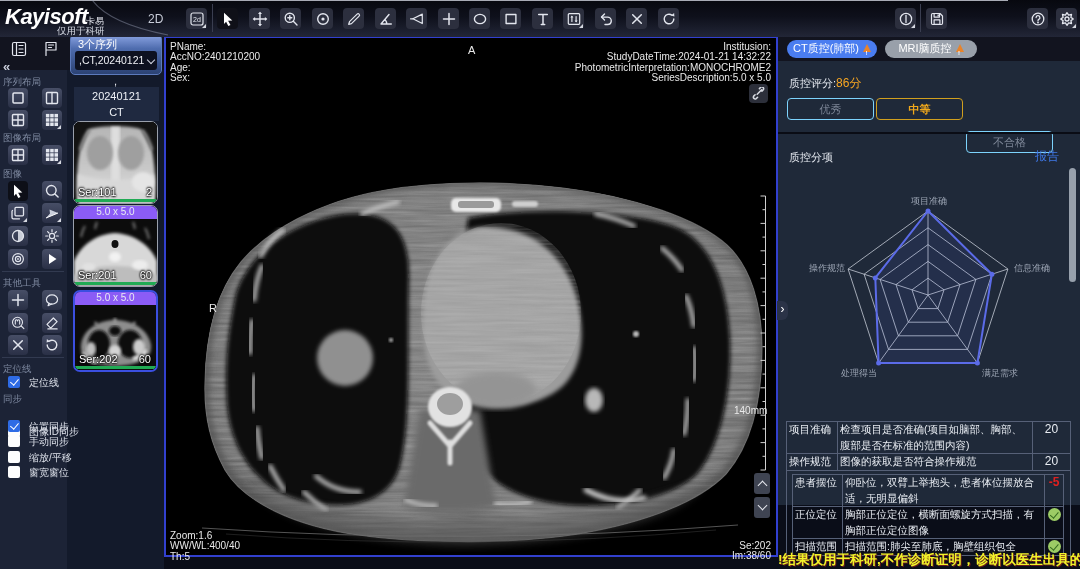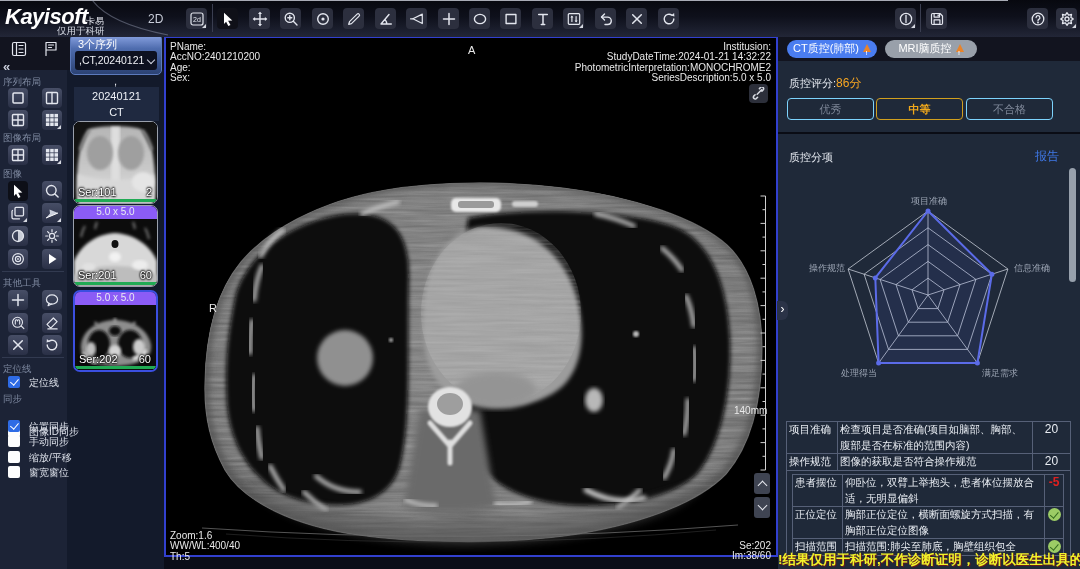--- a/index.html
+++ b/index.html
@@ -34,21 +34,21 @@
 .thlabel{width:100%;background:#8b5cf6;color:#e8ebf2;font-size:10px;text-align:center;height:13px;line-height:12px;}
 .thimg{position:relative;width:100%;background:#000;overflow:hidden;}
 .thfoot{position:absolute;left:0;bottom:4px;width:100%;height:13px;color:#fff;font-size:11px;text-shadow:0 0 2px #000,0 1px 2px #000,0 -1px 2px #000;}
 .greenbar{position:absolute;left:0;bottom:1px;width:100%;height:3px;background:#21aa54;}
 #viewer{position:absolute;left:164px;top:36px;width:614px;height:521px;background:#000;border:2px solid #3240cf;z-index:5;}
 .ovl{position:absolute;color:#e9e9e9;font-size:10px;line-height:10.4px;z-index:5;}
 .scrbtn{position:absolute;right:6px;width:16px;height:21px;background:#3f4452;border-radius:3px;z-index:6;}
 .scrbtn:after{content:"";position:absolute;left:4.5px;width:6px;height:6px;border:solid #e8eaf0;border-width:0 1.6px 1.6px 0;}
 #sup:after{top:9px;transform:rotate(-135deg);}
 #sdn:after{top:5px;transform:rotate(45deg);}
-#rightpanel{position:absolute;left:778px;top:37px;width:302px;height:532px;background:#1f2939;z-index:10;}
+#rightpanel{position:absolute;left:778px;top:37px;width:302px;height:468px;background:#1f2939;z-index:10;}
 #rtabs{position:absolute;left:0;top:0;width:302px;height:24px;background:#12141f;}
 .pill{position:absolute;top:3px;height:18px;border-radius:9px;color:#fff;font-size:11px;line-height:17px;text-align:center;}
 .warn{display:inline-block;width:0;height:0;border-left:4.5px solid transparent;border-right:4.5px solid transparent;border-bottom:8px solid #e8832a;position:relative;margin-left:4px;vertical-align:0.5px;}
 .warn:after{content:"!";position:absolute;left:-1.5px;top:1px;font-size:6px;color:#fff;font-weight:bold;}
 .btn3{position:absolute;top:61px;height:22px;border:1px solid #7dd3fc;border-radius:4px;color:#7e8798;font-size:11px;line-height:20px;text-align:center;}
 .btn3.sel{border-color:#d19f1e;color:#f0a81c;font-weight:bold;}
 #divider{position:absolute;left:0;top:95px;width:302px;height:2px;background:#0a0c15;}
 #qcitems{position:absolute;left:0;top:97px;width:302px;height:435px;}
 #reportlink{position:absolute;left:257px;top:14px;color:#3f78e8;font-size:12px;}
 #sbar{position:absolute;left:291px;top:34px;width:7px;height:114px;background:#97a0ac;border-radius:4px;}
@@ -655,21 +655,21 @@
   <div class="scrbtn" id="sup" style="top:435px;"></div>
   <div class="scrbtn" id="sdn" style="top:459px;"></div>
 </div>
 <div id="rightpanel">
   <div id="rtabs"></div>
   <div class="pill" style="left:9px;width:90px;background:#4a7df0;">CT质控(肺部)<span class="warn"></span></div>
   <div class="pill" style="left:107px;width:92px;background:#99a0aa;">MRI脑质控<span class="warn"></span></div>
   <div style="position:absolute;left:11px;top:38px;color:#e5e9f0;font-size:11px;">质控评分:<span style="color:#f7a622;font-weight:normal;font-size:12px;">86分</span></div>
   <div class="btn3" style="left:9px;width:87px;">优秀</div>
   <div class="btn3 sel" style="left:98px;width:87px;">中等</div>
-  <div class="btn3" style="left:188px;width:87px;">不合格</div>
+  <div class="btn3" style="left:188px;width:87px;margin-top:33px;">不合格</div>
   <div id="divider"></div>
   <div id="qcitems">
     <div style="position:absolute;left:11px;top:16px;color:#e5e9f0;font-size:11px;">质控分项</div>
     <div id="reportlink">报告</div>
     <div id="sbar"></div>
     <svg width="302" height="230" viewBox="0 0 302 230" style="position:absolute;left:0;top:30px;">
           <polygon points="150.0,114.2 166.0,125.8 159.9,144.6 140.1,144.6 134.0,125.8" fill="none" stroke="#c3c9d4" stroke-width="1" opacity="0.8"></polygon>
           <polygon points="150.0,97.4 182.0,120.6 169.7,158.2 130.3,158.2 118.0,120.6" fill="none" stroke="#c3c9d4" stroke-width="1" opacity="0.8"></polygon>
           <polygon points="150.0,80.6 197.9,115.4 179.6,171.8 120.4,171.8 102.1,115.4" fill="none" stroke="#c3c9d4" stroke-width="1" opacity="0.8"></polygon>
           <polygon points="150.0,63.8 213.9,110.2 189.5,185.4 110.5,185.4 86.1,110.2" fill="none" stroke="#c3c9d4" stroke-width="1" opacity="0.8"></polygon>

